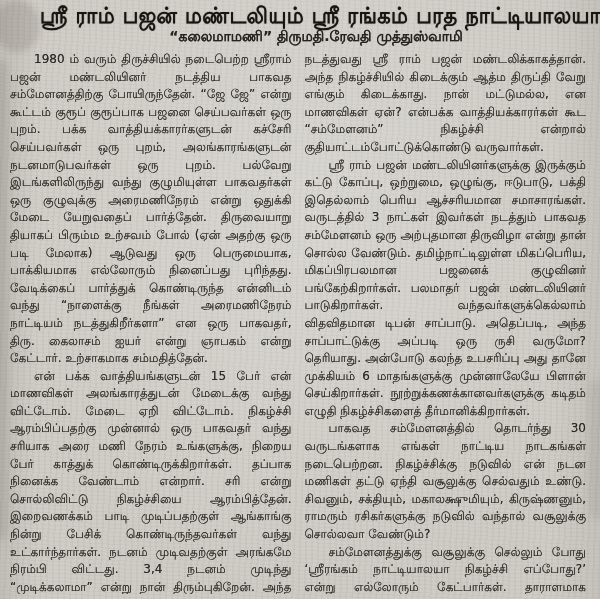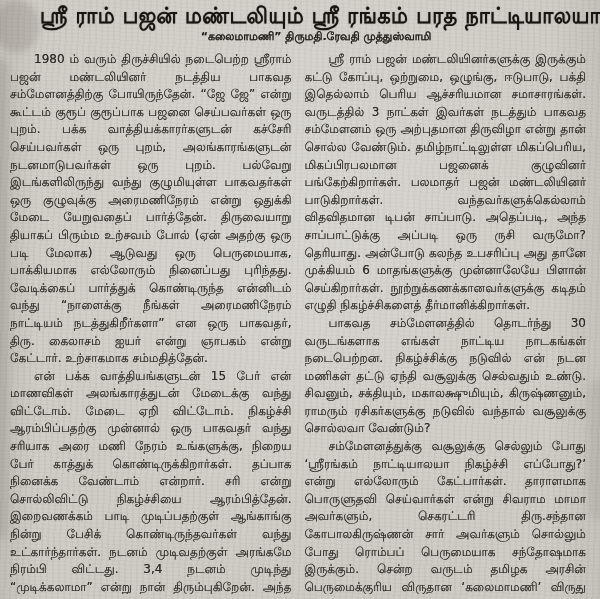--- a/index.html
+++ b/index.html
@@ -45,21 +45,21 @@
     font-weight: 700;
     letter-spacing: 0.4px;
     color: #17150f;
     text-shadow: 0 0 1px rgba(23,21,15,0.55);
     white-space: nowrap;
     transform: scaleY(1.04);
     transform-origin: top center;
   }
   .byline {
     margin: 1px 0 0 0;
-    font-size: 11px;
+    font-size: 14px;
     line-height: 17px;
     font-weight: 700;
     color: #25231d;
     text-shadow: 0 0 0.5px rgba(30,28,22,0.5);
     text-align: center;
   }
 
   .columns {
     position: relative;
     display: flex;
@@ -98,19 +98,20 @@
     <h2 class="byline">“கலைமாமணி” திருமதி.ரேவதி முத்துஸ்வாமி</h2>
   </header>
 
   <div class="columns">
     <div class="col">
       <p>1980 ம் வரும் திருச்சியில் நடைபெற்ற ஸ்ரீராம் பஜன் மண்டலியினர் நடத்திய பாகவத சம்மேளனத்திற்கு போயிருந்தேன். “ஜே ஜே” என்று கூட்டம் குரூப் குரூப்பாக பஜனை செய்பவர்கள் ஒரு புறம். பக்க வாத்தியக்காரர்களுடன் கச்சேரி செய்பவர்கள் ஒரு புறம், அலங்காரங்களுடன் நடனமாடுபவர்கள் ஒரு புறம். பல்வேறு இடங்களிலிருந்து வந்து குழுமியுள்ள பாகவதர்கள் ஒரு குழுவுக்கு அரைமணிநேரம் என்று ஒதுக்கி மேடை யேறுவதைப் பார்த்தேன். திருவையாறு தியாகப் பிரும்ம உற்சவம் போல் (ஏன் அதற்கு ஒரு படி மேலாக) ஆடுவது ஒரு பெருமையாக, பாக்கியமாக எல்லோரும் நினைப்பது புரிந்தது. வேடிக்கைப் பார்த்துக் கொண்டிருந்த என்னிடம் வந்து “நாளைக்கு நீங்கள் அரைமணிநேரம் நாட்டியம் நடத்துகிறீர்களா” என ஒரு பாகவதர், திரு. கைலாசம் ஐயர் என்று ஞாபகம் என்று கேட்டார். உற்சாகமாக சம்மதித்தேன்.</p>
       <p>என் பக்க வாத்தியங்களுடன் 15 பேர் என் மாணவிகள் அலங்காரத்துடன் மேடைக்கு வந்து விட்டோம். மேடை ஏறி விட்டோம். நிகழ்ச்சி ஆரம்பிப்பதற்கு முன்னால் ஒரு பாகவதர் வந்து சரியாக அரை மணி நேரம் உங்களுக்கு, நிறைய பேர் காத்துக் கொண்டிருக்கிறார்கள். தப்பாக நினைக்க வேண்டாம் என்றார். சரி என்று சொல்லிவிட்டு நிகழ்ச்சியை ஆரம்பித்தேன். இறைவணக்கம் பாடி முடிப்பதற்குள் ஆங்காங்கு நின்று பேசிக் கொண்டிருந்தவர்கள் வந்து உட்கார்ந்தார்கள். நடனம் முடிவதற்குள் அரங்கமே நிரம்பி விட்டது. 3,4 நடனம் முடிந்து “முடிக்கலாமா” என்று நான் திரும்புகிறேன். அந்த பாகவதர் திரும்ப வந்து எல்லோரும் ரொம்ப ரசிக்கிறார்கள். இன்னும் அரை மணிநேரம் நடத்துங்கள் என்றார். ஆனால் நிகழ்ச்சி தொடர்ந்து இரண்டரை மணி நேரம் ஆகி நிகழ்ச்சியை முடித்து இறங்கினோம். வெவ்வேறு ஊர்களிலிருந்து வந்திருந்து பாகவதர்கள் சூழ்ந்து கொண்டு பாராட்டு மழையில் நனைந்து விட்டார்கள்.</p>
 
     </div>
     <div class="col">
+      <p class="no-indent">நடத்துவது ஸ்ரீ ராம் பஜன் மண்டலிக்காகத்தான். அந்த நிகழ்ச்சியில் கிடைக்கும் ஆத்ம திருப்தி வேறு எங்கும் கிடைக்காது. நான் மட்டுமல்ல, என மாணவிகள் ஏன்? என்பக்க வாத்தியக்காரர்கள் கூட “சம்மேளனம்” நிகழ்ச்சி என்றால் குதியாட்டம்போட்டுக்கொண்டு வருவார்கள்.</p>
       <p>ஸ்ரீ ராம் பஜன் மண்டலியினர்களுக்கு இருக்கும் கட்டு கோப்பு, ஒற்றுமை, ஒழுங்கு, ஈடுபாடு, பக்தி இதெல்லாம் பெரிய ஆச்சரியமான சமாசாரங்கள். வருடத்தில் 3 நாட்கள் இவர்கள் நடத்தும் பாகவத சம்மேளனம் ஒரு அற்புதமான திருவிழா என்று தான் சொல்ல வேண்டும். தமிழ்நாட்டிலுள்ள மிகப்பெரிய, மிகப்பிரபலமான பஜனைக் குழுவினர் பங்கேற்கிறார்கள். பலமாதர் பஜன் மண்டலியினர் பாடுகிறார்கள். வந்தவர்களுக்கெல்லாம் விதவிதமான டிபன் சாப்பாடு. அதெப்படி, அந்த சாப்பாட்டுக்கு அப்படி ஒரு ருசி வருமோ? தெரியாது. அன்போடு கலந்த உபசரிப்பு அது தானே முக்கியம் 6 மாதங்களுக்கு முன்னாலேயே பிளான் செய்கிறார்கள். நூற்றுக்கணக்கானவர்களுக்கு கடிதம் எழுதி நிகழ்ச்சிகளைத் தீர்மானிக்கிறார்கள்.</p>
       <p>பாகவத சம்மேளனத்தில் தொடர்ந்து 30 வருடங்களாக எங்கள் நாட்டிய நாடகங்கள் நடைபெற்றன. நிகழ்ச்சிக்கு நடுவில் என் நடன மணிகள் தட்டு ஏந்தி வசூலுக்கு செல்வதும் உண்டு. சிவனும், சக்தியும், மகாலக்ஷுமியும், கிருஷ்ணனும், ராமரும் ரசிகர்களுக்கு நடுவில் வந்தால் வசூலுக்கு சொல்லவா வேண்டும்?</p>
       <p>சம்மேளனத்துக்கு வசூலுக்கு செல்லும் போது ‘ஸ்ரீரங்கம் நாட்டியாலயா நிகழ்ச்சி எப்போது?’ என்று எல்லோரும் கேட்பார்கள். தாராளமாக பொருளுதவி செய்வார்கள் என்று சிவராம மாமா அவர்களும், செகரட்டரி திரு.சந்தான கோபாலகிருஷ்ணன் சார் அவர்களும் சொல்லும் போது ரொம்பப் பெருமையாக சந்தோஷமாக இருக்கும். சென்ற வருடம் தமிழக அரசின் பெருமைக்குரிய விருதான ‘கலைமாமணி’ விருது எனக்குக் கிடைத்ததற்கு இது மாதிரி பெரியவர்களின் ஆசீர்வாதம் தான் காரணம் என்று நிச்சயமாக நம்புகிறேன். கலைமாமணி விருது வாங்கியதற்காக ஸ்ரீ ராம் பஜன் மண்டலியினர் எனக்கு பாராட்டுவிழா நடத்தியதை நெகிழ்ச்சியுடன் நினைத்துக் கொள்கிறேன்.</p>
 
     </div>
   </div>
 </div>
 
 </body></html>

